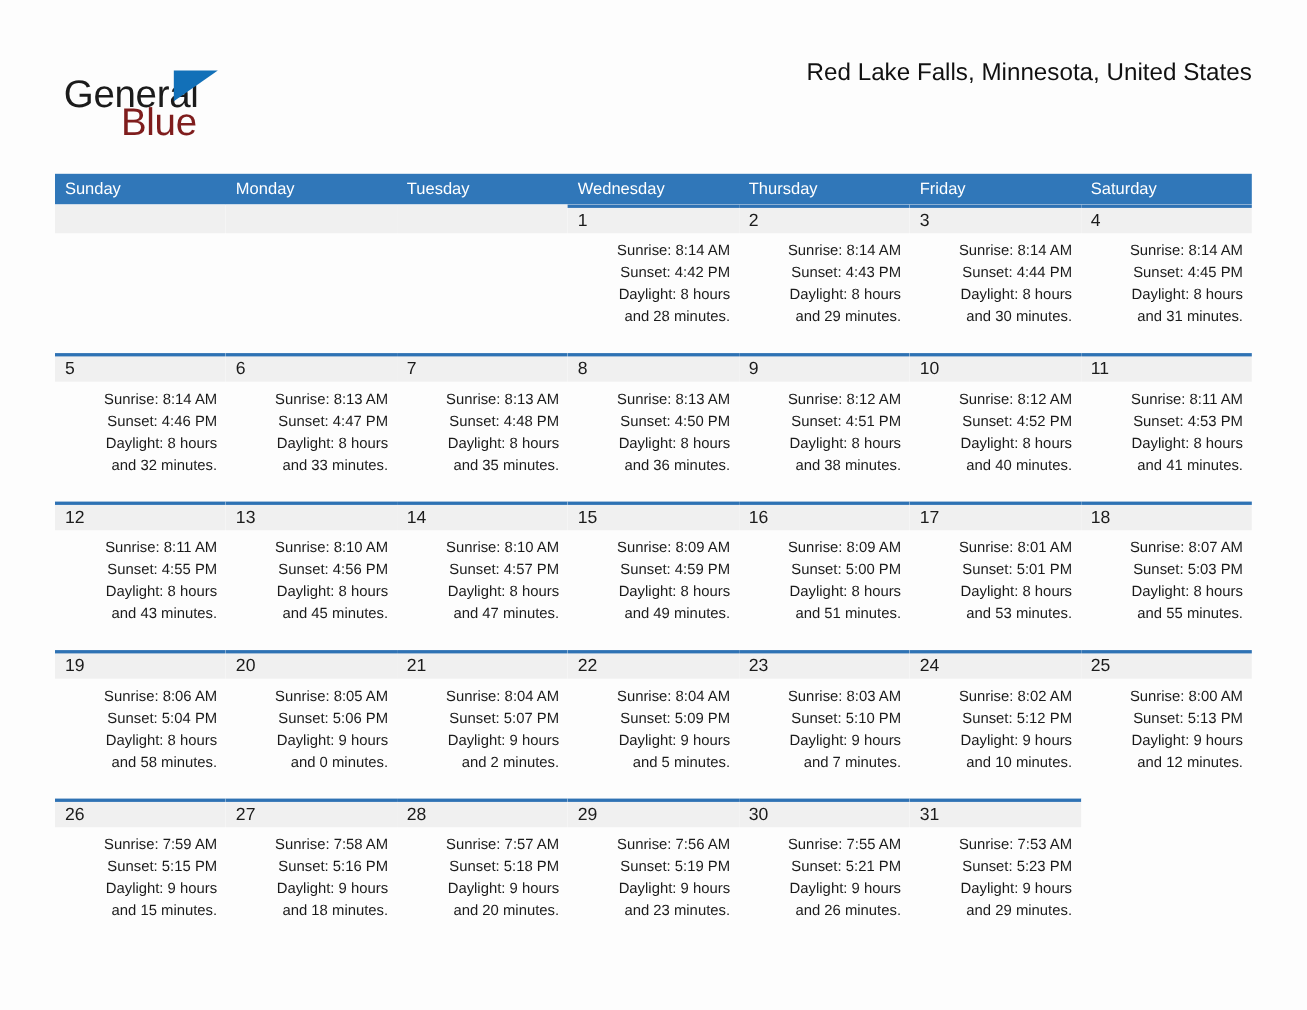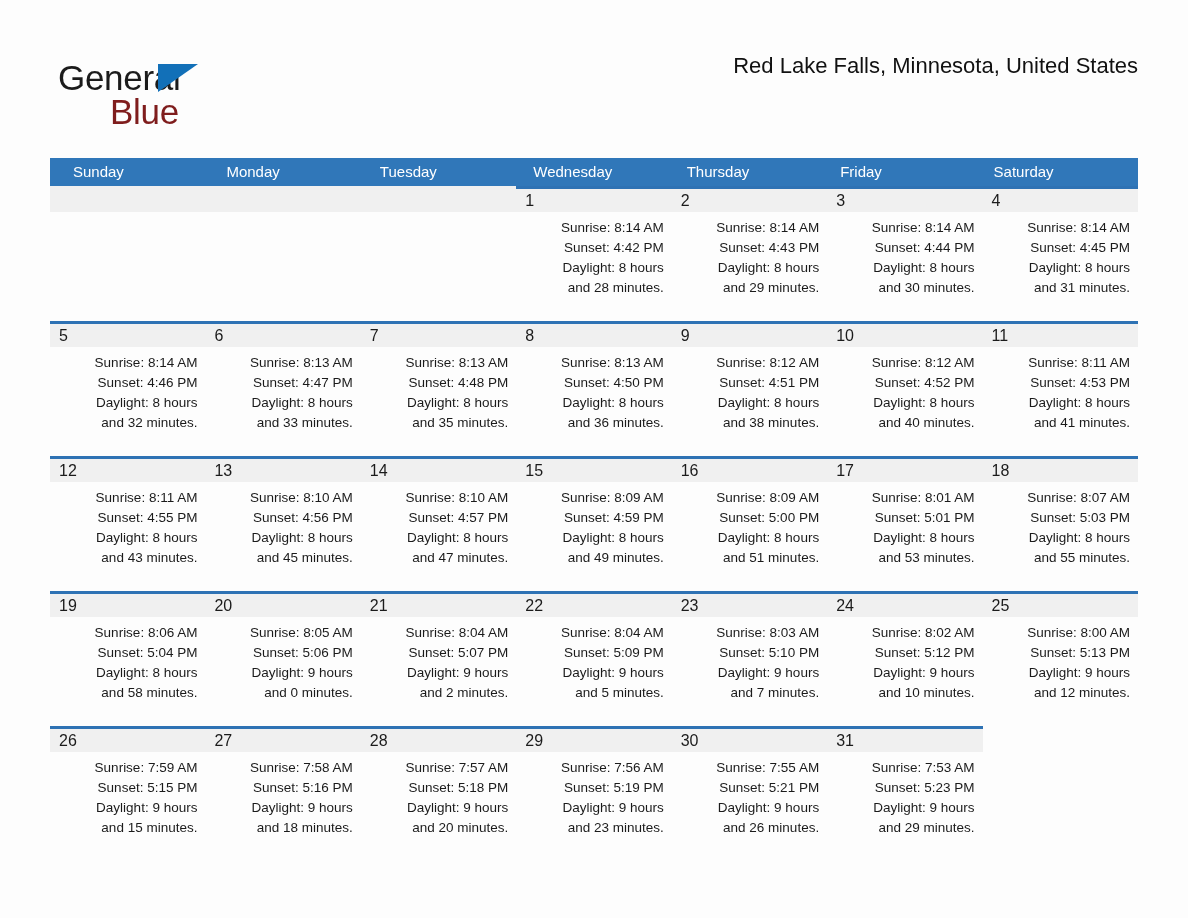--- a/index.html
+++ b/index.html
@@ -29,21 +29,21 @@
   .logo {
     position: absolute;
     left: 8px;
     top: 10px;
     width: 260px;
     height: 90px;
   }
   .logo-general {
     position: absolute;
     left: 0;
-    top: 10px;
+    top: 18px;
     font-size: 35px;
     color: #1b1b1b;
     letter-spacing: -0.3px;
     line-height: 1;
     font-family: "Liberation Sans", sans-serif;
   }
   .logo-tri {
     position: absolute;
     left: 100px;
     top: 14px;
@@ -87,21 +87,20 @@
     position: absolute;
     left: 50px;
     top: 158px;
     width: 1088px;
   }
   .weekdays {
     display: grid;
     grid-template-columns: repeat(7, 1fr);
     background: #3077b9;
     height: 28px;
-    padding-left: 14px;
   }
   .weekday {
     color: #ffffff;
     font-size: 15px;
     line-height: 28px;
     padding-left: 9px;
     white-space: nowrap;
   }
   .week {
     display: grid;

